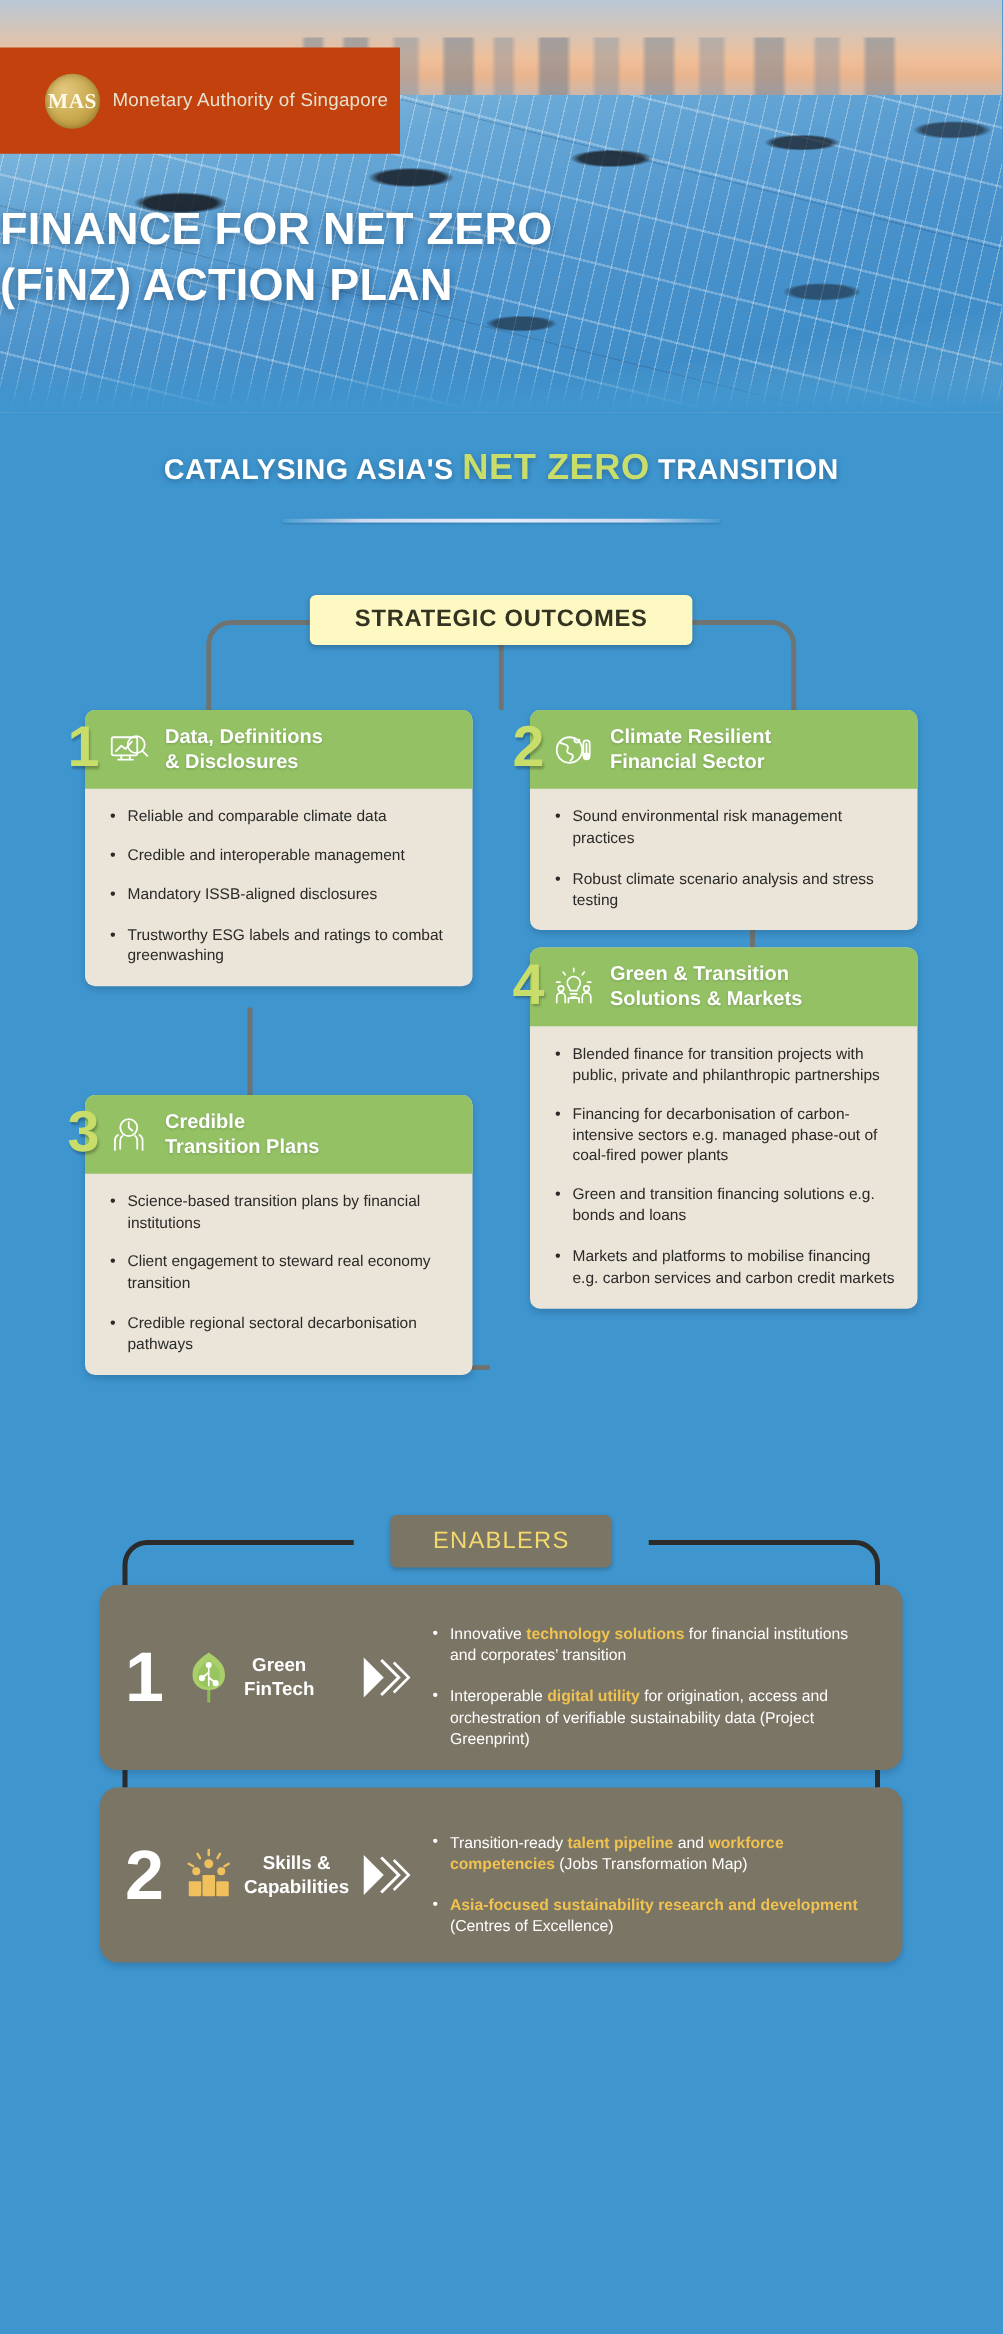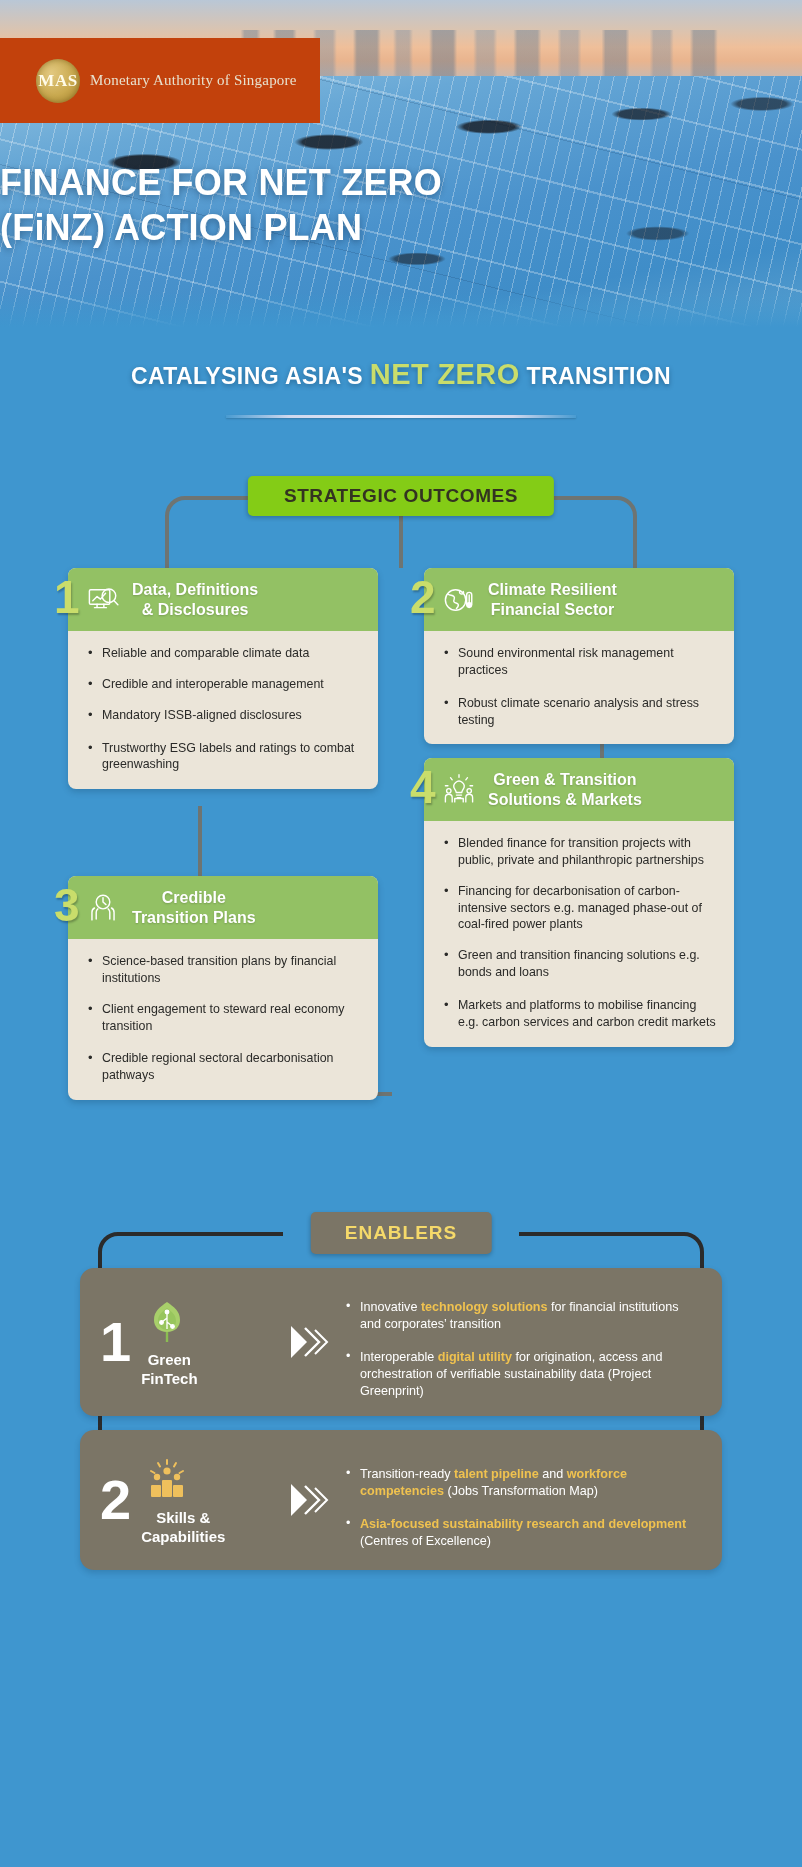--- a/index.html
+++ b/index.html
@@ -86,21 +86,21 @@
   }
   .mas-seal {
     width: 44px; height: 44px; border-radius: 50%;
     background: radial-gradient(circle at 35% 32%, #e2c87f 0%, #c9a94f 55%, #a8862f 100%);
     display:flex; align-items:center; justify-content:center;
     color:#fffbe8; font-family:"Liberation Serif", serif; font-weight:700;
     font-size:17px; letter-spacing:.5px; flex:none;
     box-shadow: inset 0 0 6px rgba(90,65,10,.5);
   }
   .mas-text {
-    color:#e8e2cf; font-family:Liberation Serif, serif;
+    color:#e8e2cf; font-family:Liberation Sans, sans-serif;
     font-size: 15px; letter-spacing:.2px; white-space:nowrap;
   }
 
   .hero-title {
     position: absolute; left: 0; right: 30px; top: 160px;
     text-align: left;
     color: #ffffff;
     font-size: 36px;
     font-weight: 700;
     line-height: 1.26;
@@ -121,21 +121,21 @@
     width: 350px; height: 3px; margin: 24px auto 0;
     background: linear-gradient(90deg, rgba(255,255,255,.05), #cfd8ee 18%, #e6ecfa 50%, #cfd8ee 82%, rgba(255,255,255,.05));
     box-shadow: 0 1px 2px rgba(0,0,0,.18);
   }
 
   
   .strategic { position: relative; margin-top: 58px; height: 700px; }
 
   .pill {
     position:absolute; left:50%; transform:translateX(-50%);
-    background:#84cc16; color:#333321;
+    background:#fef9c3; color:#333321;
     font-size:19px; font-weight:700; letter-spacing:.6px;
     padding:9px 36px; border-radius:5px;
     box-shadow: 0 2px 4px rgba(0,0,0,.22);
     z-index: 5; white-space:nowrap;
   }
   .pill-strategic { top: 0; }
 
   .connectors { position:absolute; inset:0; z-index:1; }
 
   .card {
@@ -156,53 +156,52 @@
     font-size:46px; font-weight:800; color:#c9dd6b; line-height:1;
     text-shadow: 1px 2px 2px rgba(0,0,0,.25);
     z-index: 4;
   }
   .card-icon { width:34px; height:34px; flex:none; }
   .card-icon svg { width:100%; height:100%; display:block; }
   .card-title {
     color:#ffffff; font-size:16px; font-weight:700; line-height:1.22;
     text-shadow: 0 1px 2px rgba(0,0,0,.18);
     white-space: pre-line;
-    text-align: center;
   }
   .card-body { padding: 14px 16px 16px 18px; }
   .card-body ul { list-style:none; }
   .card-body li {
     position:relative; padding-left:16px; margin-bottom: 14px;
     font-size: 12.4px; line-height: 1.36; color:#2a2a28;
   }
   .card-body li:last-child { margin-bottom: 0; margin-top: 16px; }
   .card-body li::before {
     content:"•"; position:absolute; left:2px; top:-1px; font-size:13px; color:#2a2a28;
   }
   .card-body b { font-weight: 400; }
 
   
   .enablers { position:relative; margin-top: 36px; height: 360px; }
   .pill-enablers {
     top: 0; background:#7b7566; color:#f5d96a;
-    font-size: 19px; font-weight:700; letter-spacing:1px;
+    font-size: 19px; font-weight:400; letter-spacing:1px;
     padding: 10px 34px;
   }
   .ebox {
     position:absolute; left:80px; width: 642px;
     background:#7b7566; border-radius: 14px;
     display:flex; align-items:center; z-index:3;
     padding: 16px 20px;
     box-shadow: 0 3px 6px rgba(10,45,75,.2);
   }
   .ebox-1 { top: 56px; height: 148px; }
   .ebox-2 { top: 218px; height: 140px; }
   .e-left { width: 180px; display:flex; align-items:center; gap: 10px; flex:none; }
   .e-num { font-size:56px; font-weight:800; color:#ffffff; line-height: .9; }
-  .e-labelcol { display:flex; flex-direction:column; gap:2px; }
+  .e-labelcol { display:flex; flex-direction:row; align-items:center; gap:2px; }
   .e-icon { width:52px; height:52px; }
   .e-icon svg { width:100%; height:100%; display:block; }
   .e-label {
     color:#ffffff; font-size:15px; font-weight:700; line-height:1.3;
     text-align:center; white-space:pre-line;
   }
   .e-arrow { width: 56px; flex:none; display:flex; justify-content:center; }
   .e-arrow svg { width: 42px; height: 40px; }
   .e-list { flex:1; padding-left: 8px; }
   .e-list ul { list-style:none; }

